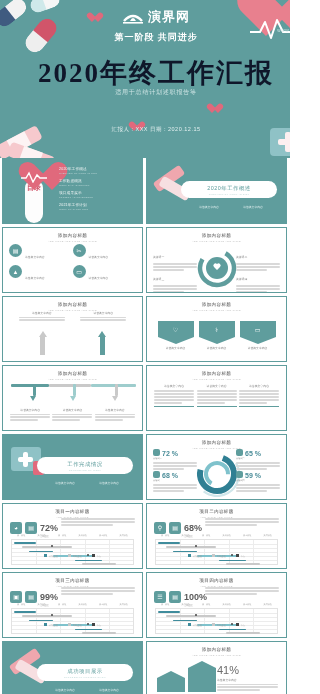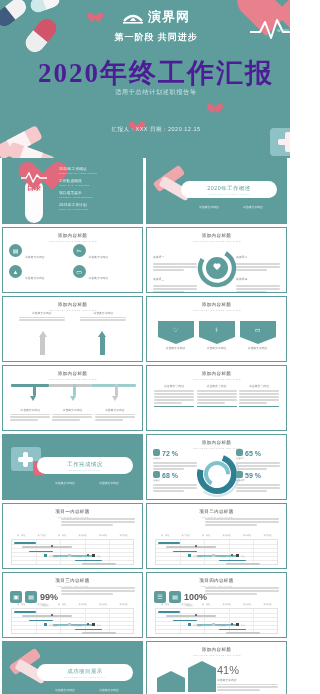--- a/index.html
+++ b/index.html
@@ -90,21 +90,21 @@
   .logo-url { color: #d6ecec; font-size: 3.6px; letter-spacing: .6px; margin-top: 1px;
      text-align: right; padding-right: 2px; }
 
   .slogan {
     position: absolute; left: 0; right: 0; top: 31px; text-align: center;
     color: #ffffff; font-size: 9px; font-weight: bold; letter-spacing: 1px;
     font-family: "Liberation Serif", serif;
   }
   .main-title {
     position: absolute; left: 0; right: 0; top: 55px; text-align: center;
-    color: #4c1d95; font-size: 27px; font-weight: bold; letter-spacing: 2px;
+    color: #0f172a; font-size: 27px; font-weight: bold; letter-spacing: 2px;
     font-family: "Liberation Serif", serif;
   }
   .sub-title {
     position: absolute; left: 0; right: 0; top: 88px; text-align: center;
     color: #cfe5e5; font-size: 6px; letter-spacing: .8px;
   }
   .report-btn {
     position: absolute; left: 50%; top: 100px; transform: translateX(-50%);
     border: 1.4px solid #ffffff; border-radius: 20px;
     padding: 3px 18px; color: #ffffff; font-size: 8.5px;
@@ -636,20 +636,28 @@
               <div class="ln sh"></div>
             </div>
         </div>
       </div>
     </div>
 
     <div class="row">
       <div class="slide">
         <div class="s-title">项目一内容标题</div>
         <div class="s-sub">ADD TITLE  ADD TITLE</div>
+        <div class="g-head">
+          <span class="g-badge">◕</span>
+          <span class="g-badge">▤</span>
+          <span>
+            <span class="g-pct">72%</span>
+            <div class="g-pct-lbl">完成进度</div>
+          </span>
+        </div>
         <div class="g-desc">
           <div class="ln"></div>
             <div class="ln"></div>
             <div class="ln sh"></div>
         </div>
         <div class="g-table">
           <div class="g-cols">
             <span>第一阶段</span>
             <span>第二阶段</span>
             <span>第三阶段</span>
@@ -680,20 +688,28 @@
             <span><i style="background:#3f8c9c;"></i><span>计划进度</span></span>
             <span><i style="background:#c9c9c9;"></i><span>实际进度</span></span>
             <span><i style="background:#444;"></i><span>节点</span></span>
           </div>
         </div>
       </div>
 
       <div class="slide">
         <div class="s-title">项目二内容标题</div>
         <div class="s-sub">ADD TITLE  ADD TITLE</div>
+        <div class="g-head">
+          <span class="g-badge">⚲</span>
+          <span class="g-badge">▤</span>
+          <span>
+            <span class="g-pct">68%</span>
+            <div class="g-pct-lbl">完成进度</div>
+          </span>
+        </div>
         <div class="g-desc">
           <div class="ln"></div>
             <div class="ln"></div>
             <div class="ln sh"></div>
         </div>
         <div class="g-table">
           <div class="g-cols">
             <span>第一阶段</span>
             <span>第二阶段</span>
             <span>第三阶段</span>

